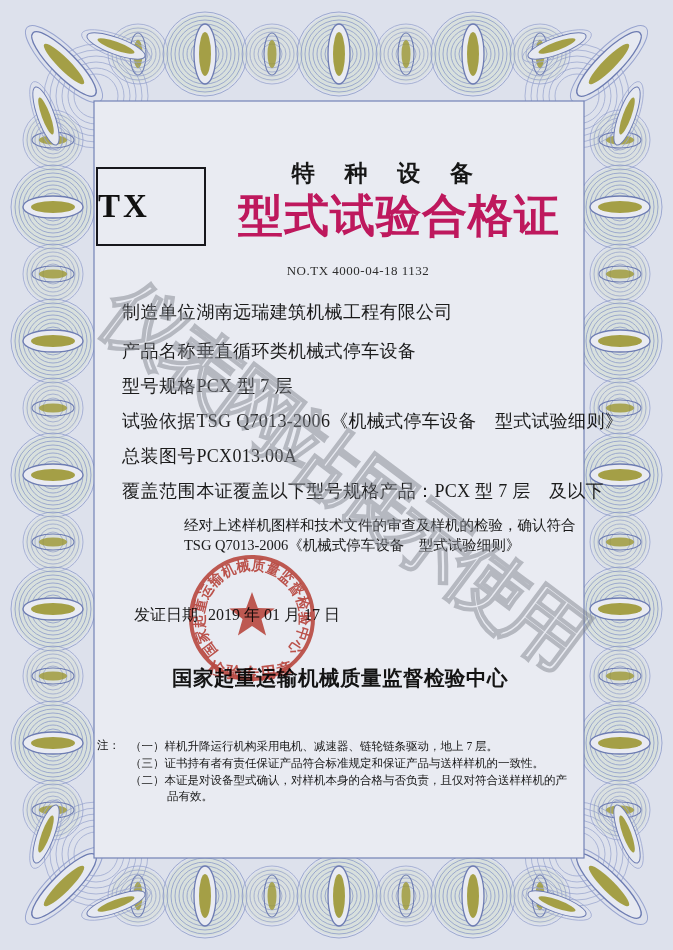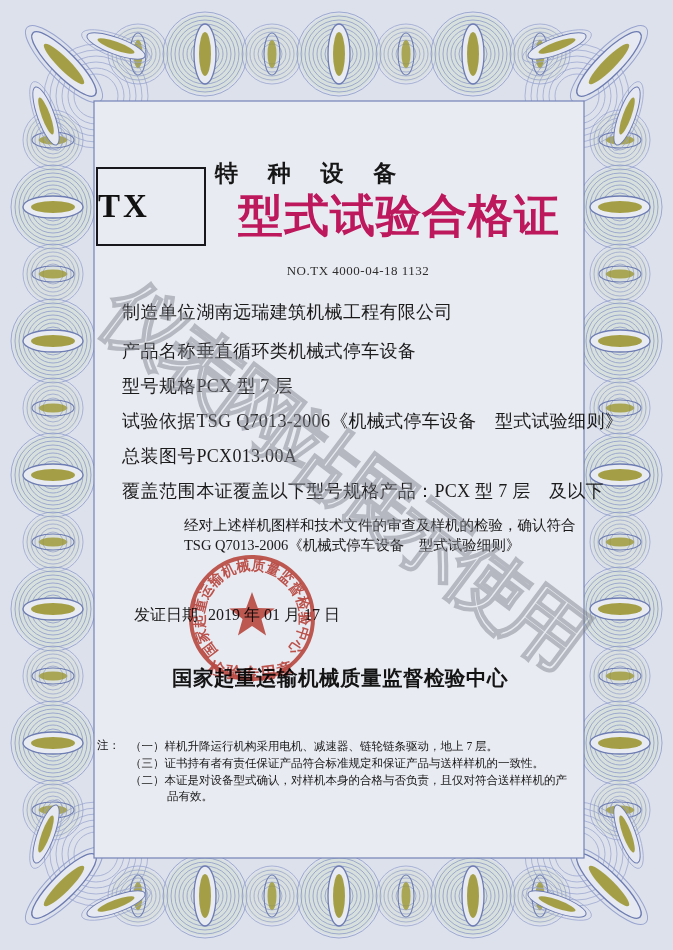--- a/index.html
+++ b/index.html
@@ -11,21 +11,21 @@
   }
   svg{display:block;}
   .border-svg{position:absolute;left:0;top:0;}
   
   .tx-box{
     position:absolute;left:96px;top:167px;width:106px;height:75px;
     border:2px solid #17171c;display:flex;align-items:center;justify-content:flex-start;
     font-size:33px;font-weight:bold;letter-spacing:3px;color:#111;
   }
   .title-small{
-    position:absolute;left:215px;top:158px;width:270px;text-align:left;
+    position:absolute;left:215px;top:158px;width:270px;text-align:right;
     font-size:23px;font-weight:600;letter-spacing:12px;color:#161616;white-space:nowrap;
   }
   .title-large{
     position:absolute;left:206px;top:186px;width:386px;text-align:center;
     font-size:45px;font-weight:600;letter-spacing:1px;color:#be185d;white-space:nowrap;
   }
   .cert-no{
     position:absolute;left:158px;top:263px;width:400px;text-align:center;
     font-size:13px;letter-spacing:.5px;color:#2d2d2d;white-space:nowrap;
   }

